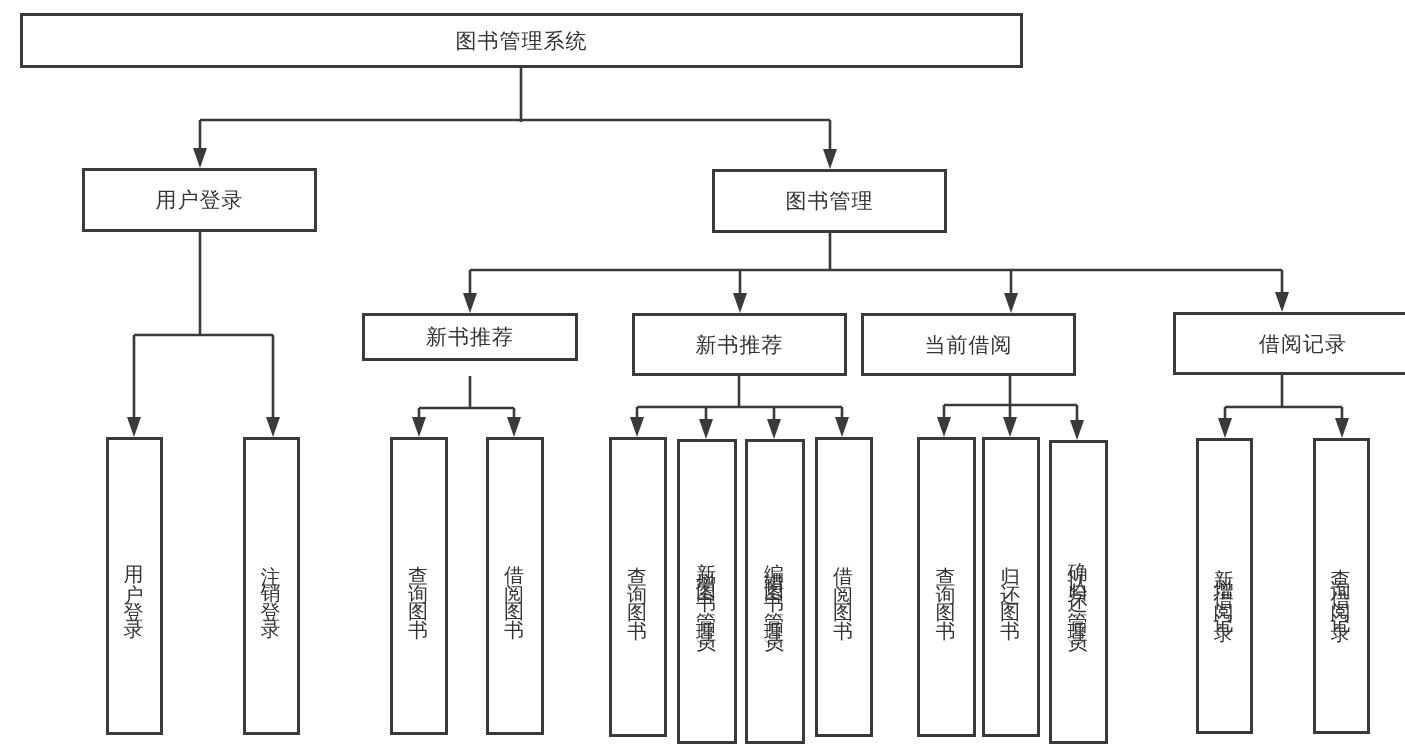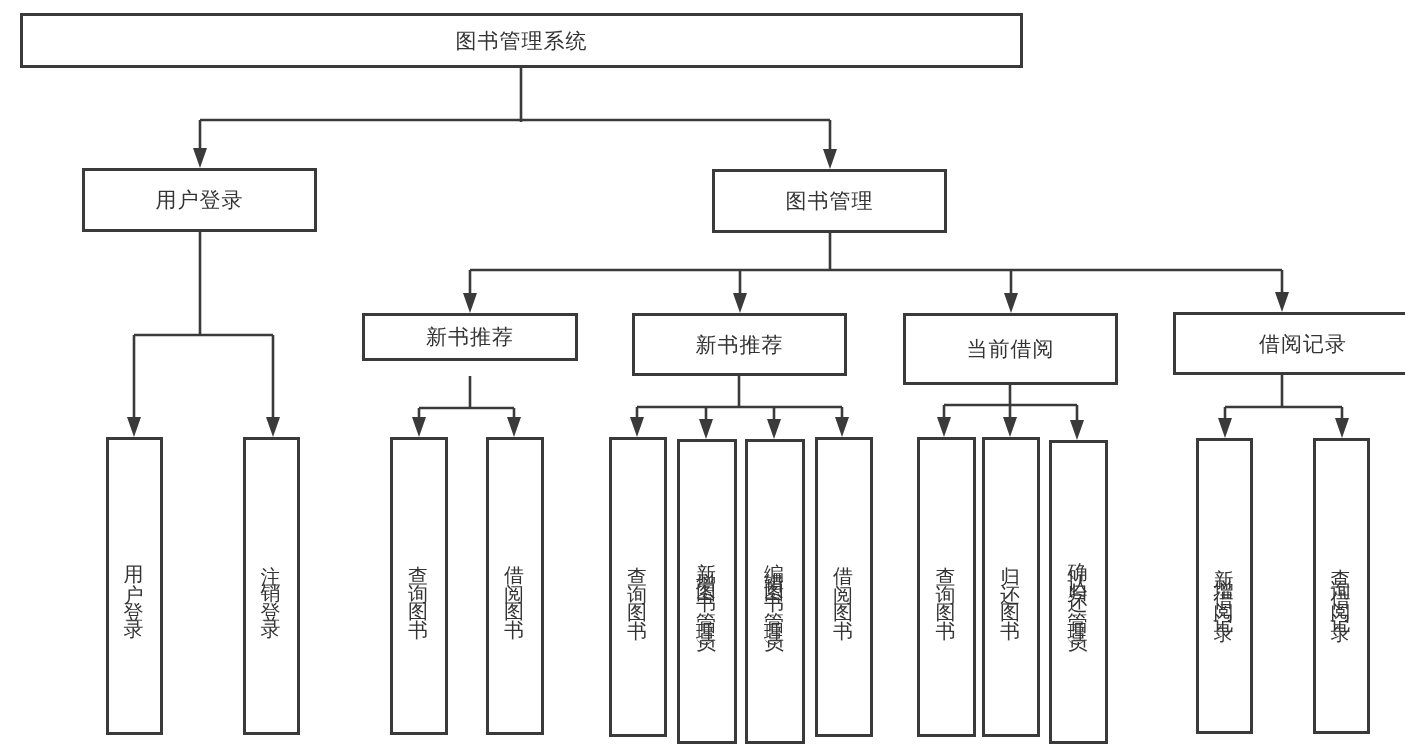--- a/index.html
+++ b/index.html
@@ -68,21 +68,21 @@
     </g>
   </svg>
 
   <div class="node hbox" style="left:20px;top:13px;width:1003px;height:55px">图书管理系统</div>
 
   <div class="node hbox" style="left:82px;top:168px;width:235px;height:64px">用户登录</div>
   <div class="node hbox" style="left:712px;top:169px;width:235px;height:64px">图书管理</div>
 
   <div class="node hbox" style="left:362px;top:313px;width:216px;height:48px">新书推荐</div>
   <div class="node hbox" style="left:632px;top:313px;width:215px;height:63px">新书推荐</div>
-  <div class="node hbox" style="left:903px;top:313px;width:215px;height:72px">当前借阅</div>
+  <div class="node hbox" style="left:861px;top:313px;width:215px;height:63px">当前借阅</div>
   <div class="node hbox" style="left:1173px;top:312px;width:260px;height:63px">借阅记录</div>
 
   <div class="node vbox sp4" style="left:106px;top:437px;width:57px;height:298px">用户登录</div>
   <div class="node vbox sp4" style="left:243px;top:437px;width:57px;height:298px">注销登录</div>
 
   <div class="node vbox sp4" style="left:390px;top:437px;width:58px;height:298px">查询图书</div>
   <div class="node vbox sp4" style="left:486px;top:437px;width:58px;height:298px">借阅图书</div>
 
   <div class="node vbox sp4" style="left:609px;top:437px;width:58px;height:300px">查询图书</div>
   <div class="node vbox sp9" style="left:677px;top:439px;width:60px;height:305px">新增图书（管理员）</div>

